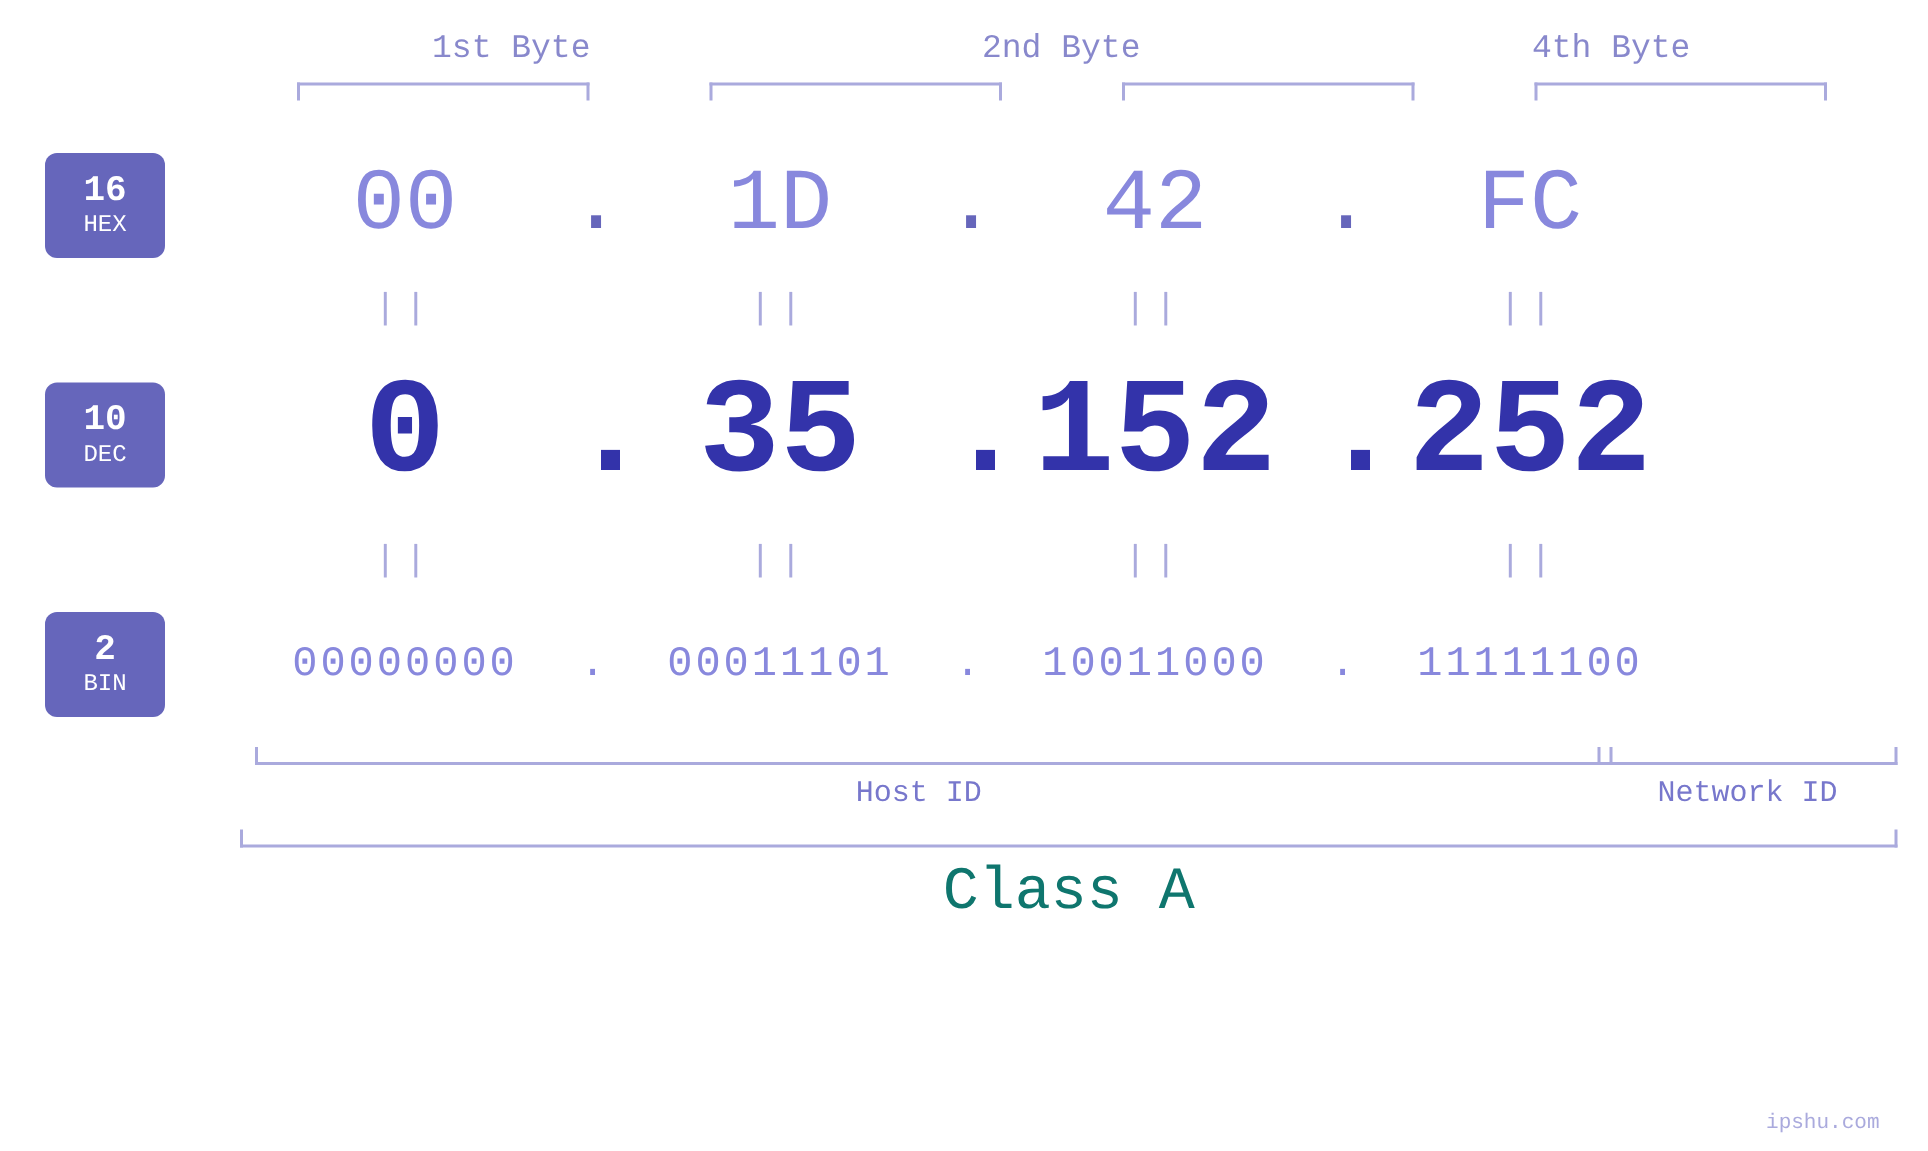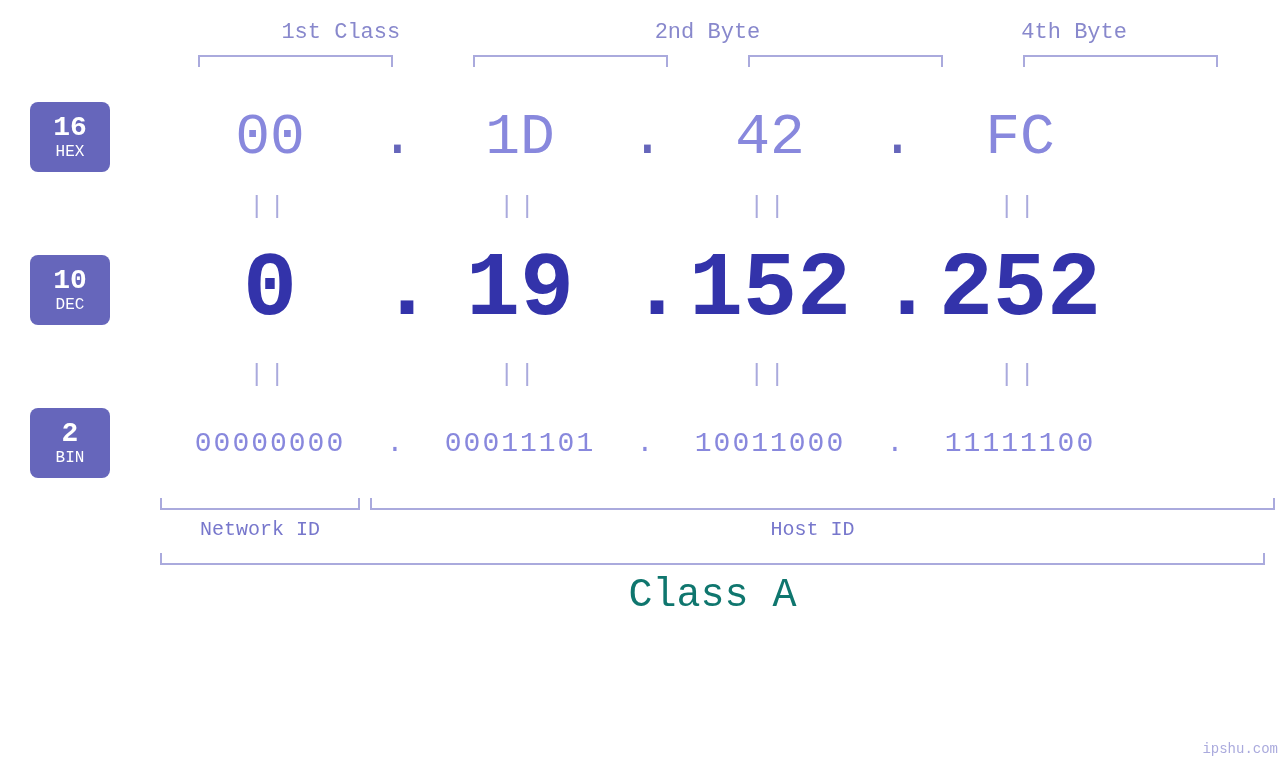--- a/index.html
+++ b/index.html
@@ -64,21 +64,21 @@
       width: 80px;
       height: 70px;
       display: flex;
       flex-direction: column;
       align-items: center;
       justify-content: center;
       margin-bottom: 0;
     }
 
     .label-badge .num {
-      font-size: 28px;
+      font-size: 24px;
       font-weight: bold;
       line-height: 1.1;
     }
 
     .label-badge .base {
       font-size: 16px;
       font-weight: normal;
     }
 
     .byte-val {
@@ -132,21 +132,21 @@
     }
 
     .equals-spacer {
       width: 30px;
     }
 
     
     .watermark {
       position: absolute;
       bottom: 10px;
-      right: 7px;
+      right: 32px;
       color: #aaaadd;
       font-size: 14px;
       font-family: 'Courier New', Courier, monospace;
       text-align: right;
     }
 
     
     .row-with-label {
       display: flex;
       align-items: center;
@@ -173,21 +173,21 @@
     .dec-row-height { height: 130px; }
     .bin-row-height { height: 100px; }
     .equals-row-height { height: 38px; }
   </style>
 </head>
 <body>
 
 <div class="main-container">
 
   <div class="byte-headers">
-    <div class="byte-header">1st Class</div>
+    <div class="byte-header">1st Byte</div>
     <div class="byte-header">2nd Byte</div>
     <div class="byte-header">4th Byte</div>
   </div>
 
   <div class="bracket-row">
     <div class="bracket"></div>
     <div class="bracket"></div>
     <div class="bracket"></div>
     <div class="bracket"></div>
   </div>
@@ -226,21 +226,21 @@
   <div class="row-with-label dec-row-height">
     <div class="label-cell">
       <div class="label-badge">
         <span class="num">10</span>
         <span class="base">DEC</span>
       </div>
     </div>
     <div class="values-row">
       <div class="byte-val dec-val">0</div>
       <div class="dot dec-dot">.</div>
-      <div class="byte-val dec-val">19</div>
+      <div class="byte-val dec-val">35</div>
       <div class="dot dec-dot">.</div>
       <div class="byte-val dec-val">152</div>
       <div class="dot dec-dot">.</div>
       <div class="byte-val dec-val">252</div>
     </div>
   </div>
 
   <div class="row-with-label equals-row-height">
     <div class="label-cell"></div>
     <div class="values-row">
@@ -269,28 +269,28 @@
       <div class="byte-val bin-val">10011000</div>
       <div class="dot bin-dot">.</div>
       <div class="byte-val bin-val">11111100</div>
     </div>
   </div>
 
   <div style="width:1285px; display:flex; position:relative; margin-top:5px;">
     <div style="width:140px; flex-shrink:0;"></div>
     <div style="flex:1; display:flex; padding:0 20px; gap:0; align-items:flex-start; justify-content:space-around;">
 
+      <div style="display:flex; flex-direction:column; align-items:center; flex:1;">
+        <div style="width:100%; height:12px; border-bottom:2px solid #aaaadd; border-left:2px solid #aaaadd; border-right:2px solid #aaaadd; margin-left:20px;"></div>
+        <div style="margin-top:8px; color:#7777cc; font-size:20px; font-family:'Courier New',monospace;">Host ID</div>
+      </div>
+
       <div style="display:flex; flex-direction:column; align-items:center;">
         <div style="width:200px; height:12px; border-bottom:2px solid #aaaadd; border-left:2px solid #aaaadd; border-right:2px solid #aaaadd;"></div>
         <div style="margin-top:8px; color:#7777cc; font-size:20px; font-family:'Courier New',monospace;">Network ID</div>
-      </div>
-
-      <div style="display:flex; flex-direction:column; align-items:center; flex:1;">
-        <div style="width:100%; height:12px; border-bottom:2px solid #aaaadd; border-left:2px solid #aaaadd; border-right:2px solid #aaaadd; margin-left:20px;"></div>
-        <div style="margin-top:8px; color:#7777cc; font-size:20px; font-family:'Courier New',monospace;">Host ID</div>
       </div>
     </div>
   </div>
 
   <div style="width:1285px; display:flex; margin-top:12px;">
     <div style="width:140px; flex-shrink:0;"></div>
     <div style="flex:1; padding:0 20px; display:flex; flex-direction:column;">
       <div style="width:100%; height:12px; border-bottom:2px solid #aaaadd; border-left:2px solid #aaaadd; border-right:2px solid #aaaadd;"></div>
       <div style="text-align:center; color:#0f766e; font-size:40px; font-family:'Courier New',monospace; margin-top:8px;">Class A</div>
     </div>

